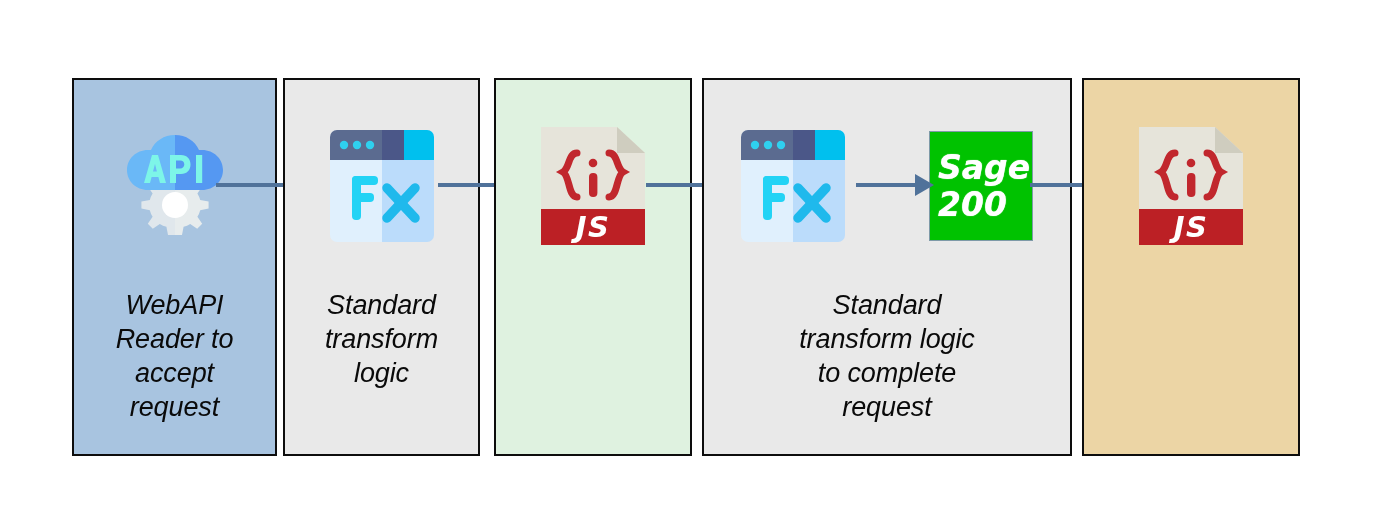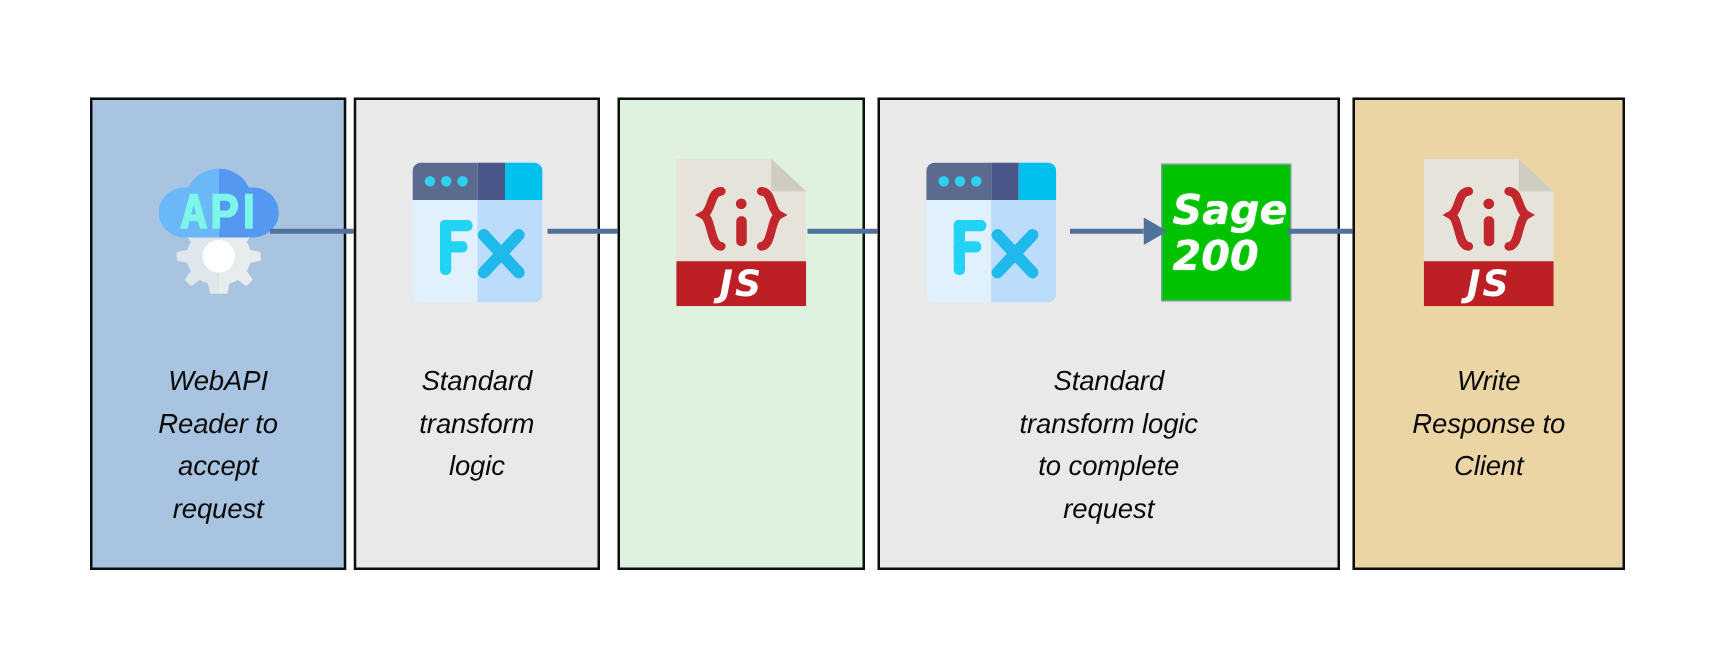--- a/index.html
+++ b/index.html
@@ -43,21 +43,21 @@
     gap: 72px;
     height: 120px;
   }
   .box-label {
     position: absolute;
     left: 4px;
     right: 4px;
     top: 208px;
     text-align: center;
     color: #0a0a0a;
-    font-size: 22px;
+    font-size: 27px;
     line-height: 34px;
     white-space: pre-line;
     letter-spacing: -0.1px;
   }
 
   
   .arrow {
     position: absolute;
     height: 22px;
     display: flex;
@@ -300,18 +300,15 @@
           <g stroke="#c1272d" fill="none" stroke-width="7" stroke-linecap="round">
             <path d="M36 26 C27 26 29 41 22 45 C29 49 27 70 36 70"></path>
             <path d="M68 26 C77 26 75 41 82 45 C75 49 77 70 68 70"></path>
           </g>
           <circle cx="52" cy="36" r="4.3" fill="#c1272d"></circle>
           <rect x="48" y="46" width="8.4" height="24" rx="4" fill="#c1272d"></rect>
           <text x="52" y="110" text-anchor="middle" font-family="DejaVu Sans, sans-serif" font-size="29" font-weight="700" fill="#ffffff" letter-spacing="1.5">JS</text>
         </svg>
       </div>
     </div>
-    <div class="box-label">Write
-Response to
-Client</div>
   </div>
 
 </div>
 
 </body></html>

